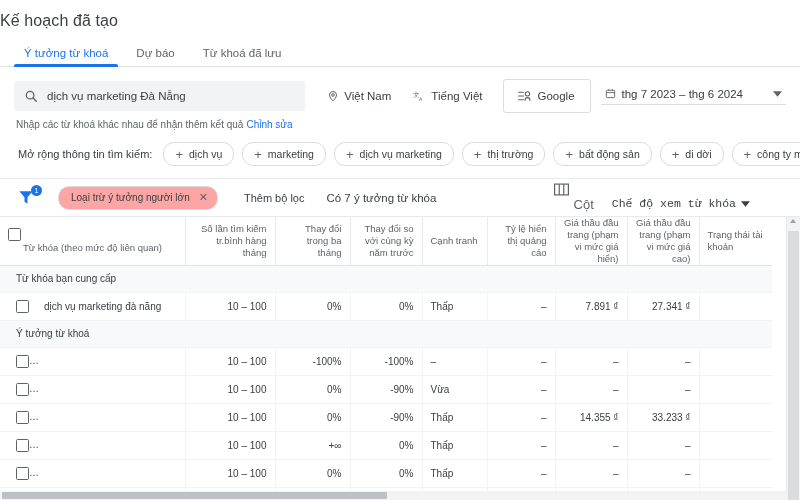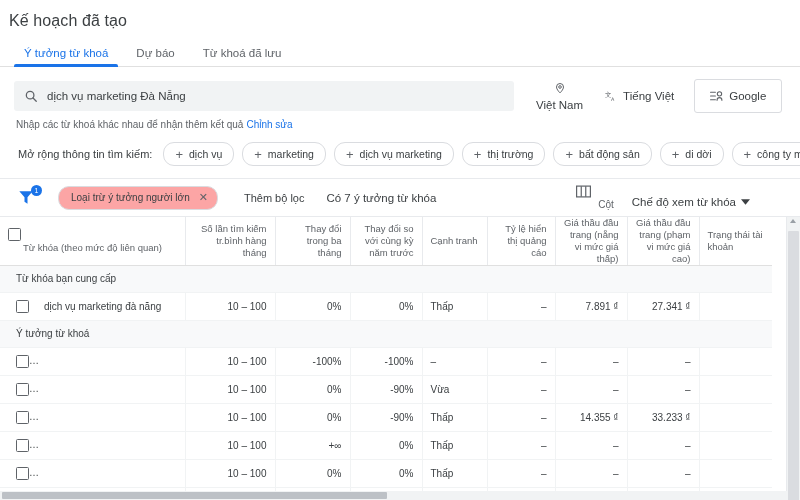--- a/index.html
+++ b/index.html
@@ -8,21 +8,21 @@
     background:#ffffff;
     font-family:"Liberation Sans","DejaVu Sans",sans-serif;
     color:#202124;
     -webkit-font-smoothing:antialiased;
   }
   .page{width:800px;height:500px;position:relative;display:flex;flex-direction:column;}
 
   
   .page-title{
     font-size:16px;color:#3c4043;font-weight:400;
-    padding:12px 0 0 9px;letter-spacing:.1px;
+    padding:12px 0 0 0;letter-spacing:.1px;
   }
   .tabs{
     display:flex;align-items:flex-end;gap:0;
     padding:0 0 0 10px;margin-top:9px;
     border-bottom:1px solid #e0e0e0;
     height:27px;
   }
   .tab{
     font-size:11.5px;color:#5f6368;
     padding:0 14px 7px 14px;
@@ -37,21 +37,21 @@
   
   .search-row{
     display:flex;align-items:center;
     padding:12px 14px 0 14px;gap:0;
   }
   .search-box{
     width:500px;height:30px;background:#f1f3f4;border-radius:3px;
     display:flex;align-items:center;padding:0 10px;box-sizing:border-box;
   }
   .search-box .q{font-size:11.5px;color:#3c4043;margin-left:9px;}
-  .loc{display:flex;align-items:center;gap:5px;font-size:11.5px;color:#3c4043;margin-left:22px;white-space:nowrap;cursor:pointer;flex-direction:column;}
+  .loc{display:flex;align-items:center;gap:5px;font-size:11.5px;color:#3c4043;margin-left:22px;white-space:nowrap;cursor:pointer;}
   .lang{display:flex;align-items:center;gap:5px;font-size:11.5px;color:#3c4043;margin-left:22px;white-space:nowrap;cursor:pointer;}
   .net-btn{
     margin-left:20px;height:34px;min-width:88px;border:1px solid #dadce0;border-radius:3px;
     display:flex;align-items:center;justify-content:center;gap:6px;
     font-size:11.5px;color:#3c4043;padding:0 12px;box-sizing:border-box;cursor:pointer;background:#fff;
   }
   .date-btn{
     margin-left:10px;display:flex;align-items:center;gap:6px;
     font-size:11.5px;color:#3c4043;border-bottom:1px solid #dadce0;
     padding:0 4px 4px 4px;cursor:pointer;white-space:nowrap;
@@ -89,22 +89,22 @@
   .filter-chip{
     display:inline-flex;align-items:center;gap:9px;
     height:22px;border:1px solid #dadce0;border-radius:11px;
     padding:0 9px 0 12px;font-size:10px;color:#3c4043;margin-left:20px;cursor:pointer;background:#fca5a5;
   }
   .filter-chip .x{font-size:11px;color:#5f6368;}
   .add-filter{font-size:11px;color:#3c4043;margin-left:26px;cursor:pointer;white-space:nowrap;}
   .count-text{font-size:11.5px;color:#3c4043;margin-left:22px;white-space:nowrap;text-align:center;}
   .toolbar-right{margin-left:auto;display:flex;align-items:flex-end;gap:18px;padding-right:36px;}
   .col-btn{display:flex;flex-direction:column;align-items:center;gap:1px;cursor:pointer;}
-  .col-btn .lbl{font-size:10px;color:#5f6368;margin-left:44px;}
-  .view-mode{font-size:11.5px;color:#3c4043;display:flex;align-items:center;gap:5px;cursor:pointer;white-space:nowrap;padding-bottom:2px;}
+  .col-btn .lbl{font-size:13px;color:#5f6368;margin-left:44px;}
+  .view-mode{font-size:11.5px;color:#3c4043;display:flex;align-items:center;gap:5px;cursor:pointer;white-space:nowrap;padding-bottom:2px;font-family:Liberation Mono, monospace;}
 
   
   .table-wrap{flex:1;position:relative;border-top:1px solid #e8eaed;overflow:hidden;}
   table{border-collapse:collapse;width:772px;table-layout:fixed;}
   thead th{
     font-size:9.5px;font-weight:400;color:#5f6368;
     border-right:1px solid #e8eaed;border-bottom:1px solid #e0e0e0;
     vertical-align:middle;height:44px;padding:0 8px;line-height:1.25;
     background:#fff;
   }
@@ -192,20 +192,36 @@
           <line x1="1" y1="4" x2="10" y2="4" stroke-linecap="round"></line>
           <line x1="1" y1="11" x2="10" y2="11" stroke-linecap="round"></line>
           <line x1="1" y1="18" x2="10" y2="18" stroke-linecap="round"></line>
           <circle cx="17.5" cy="7" r="4"></circle>
             <path d="M13 19c0-3 2-5 4.5-5s4.5 2 4.5 5" stroke-linecap="round"></path>
         </svg>
       </span>
       <span>Google</span>
     </div>
 
+    <div class="date-btn">
+      <span>
+        <svg width="11" height="11" viewBox="0 0 24 24" fill="none" stroke="#5f6368" stroke-width="2">
+          <rect x="3" y="5" width="18" height="16" rx="2"></rect>
+            <line x1="3" y1="10" x2="21" y2="10"></line>
+          <line x1="8" y1="2.5" x2="8" y2="6"></line>
+            <line x1="16" y1="2.5" x2="16" y2="6"></line>
+        </svg>
+      </span>
+      <span>thg 7 2023 – thg 6 2024</span>
+      <span class="caret">
+        <svg width="9" height="6" viewBox="0 0 10 6">
+            <path d="M0 0l5 6 5-6z" fill="#5f6368"></path>
+          </svg>
+      </span>
+    </div>
   </div>
 
   <div class="hint">
     <span>Nhập các từ khoá khác nhau để nhận thêm kết quả</span><a>Chỉnh sửa</a>
   </div>
 
   <div class="expand-row">
     <span class="expand-label">Mở rộng thông tin tìm kiếm:</span>
     <span class="chip">
         <span class="plus">+</span>
@@ -290,21 +306,21 @@
         <tr>
           <th class="left">
             <span class="cb"></span>
             <span class="kw">Từ khóa (theo mức độ liên quan)</span>
           </th>
           <th class="right">Số lần tìm kiếm tr.bình hàng tháng</th>
           <th class="right">Thay đổi trong ba tháng</th>
           <th class="right">Thay đổi so với cùng kỳ năm trước</th>
           <th class="left">Cạnh tranh</th>
           <th class="right">Tỷ lệ hiển thị quảng cáo</th>
-          <th class="right">Giá thầu đầu trang (nẵng vi mức giá thấp)</th>
+          <th class="right">Giá thầu đầu trang (phạm vi mức giá hiển)</th>
           <th class="right">Giá thầu đầu trang (phạm vi mức giá cao)</th>
           <th class="left last">Trạng thái tài khoản</th>
         </tr>
       </thead>
       <tbody>
           <tr class="group">
             <td colspan="9">Từ khóa bạn cung cấp</td>
           </tr>
           <tr>
             <td class="cbcell"><span class="cb"></span><span class="kw">dịch vụ marketing đà nẵng</span></td>

